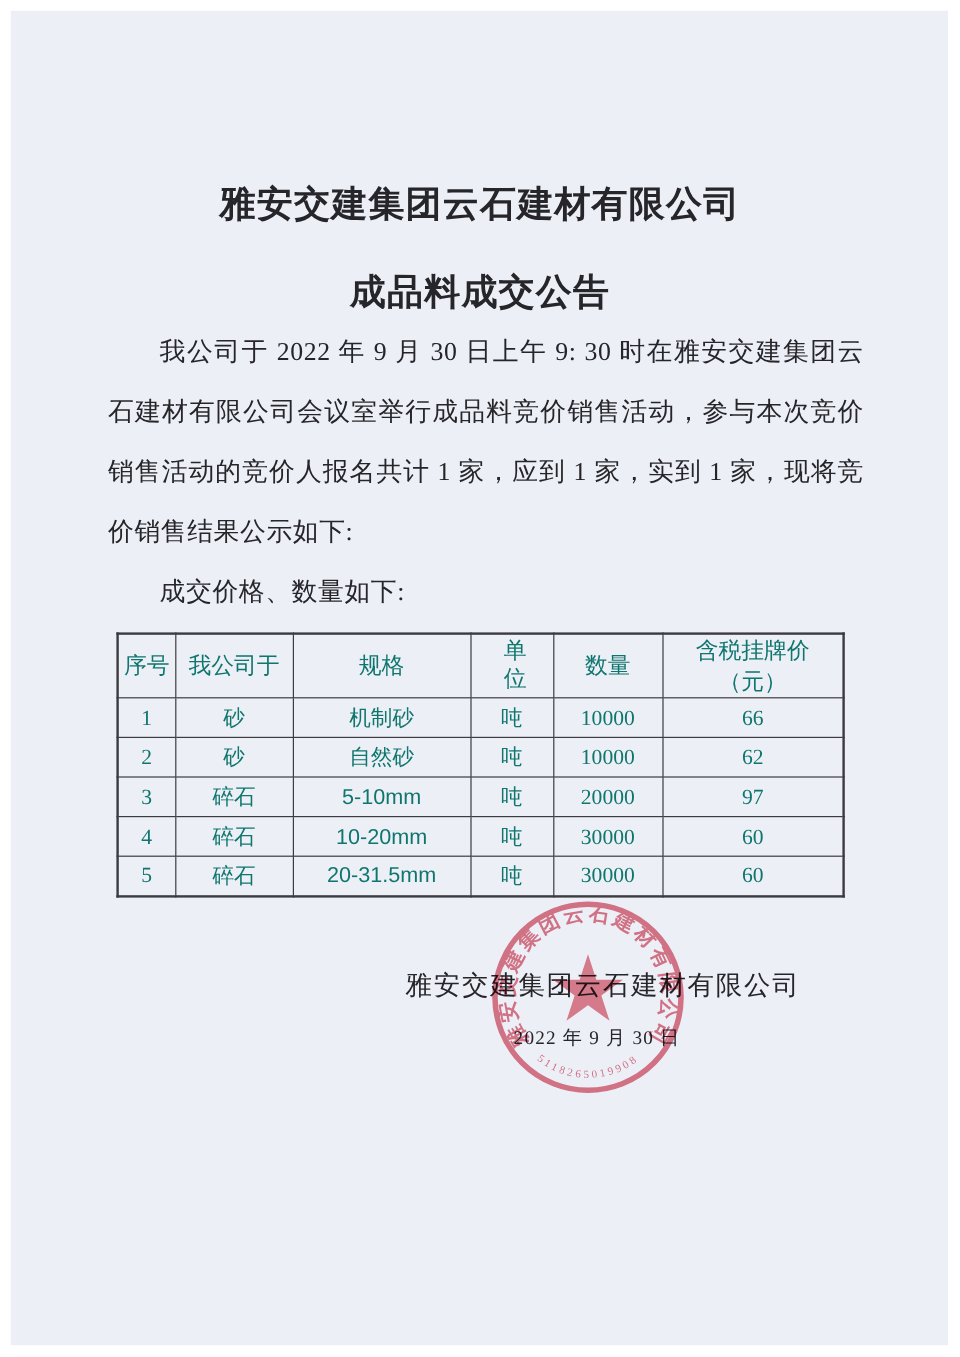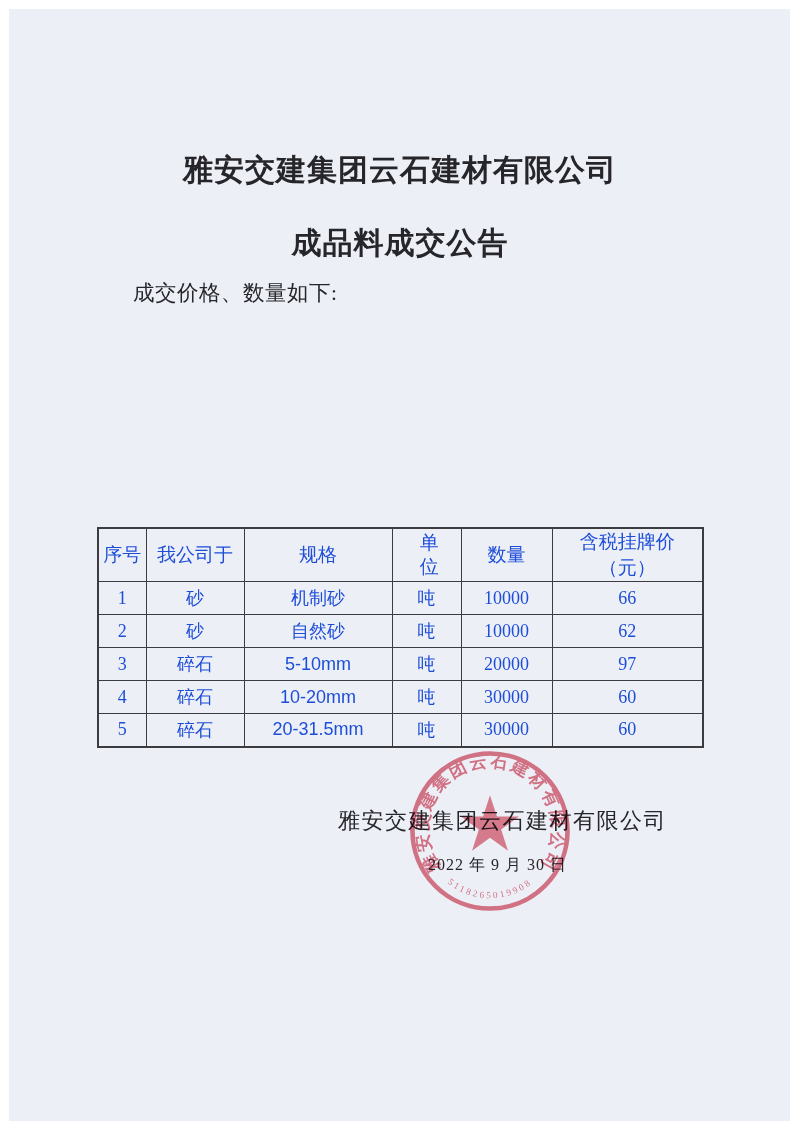--- a/index.html
+++ b/index.html
@@ -20,21 +20,21 @@
   .title-2{top:187px;margin-top:36px;}
   .bodytext{
     position:absolute;left:90px;top:268px;width:630px;
     font-size:21.5px;line-height:50px;letter-spacing:0.5px;
   }
   .bodytext p{margin:0;text-indent:2em;}
   .bodytext .para{text-align:justify;}
   .doc-table{
     position:absolute;left:97px;top:527px;width:607px;
     border-collapse:collapse;table-layout:fixed;
-    font-size:18px;text-align:center;color:#1d4ed8;
+    font-size:18px;text-align:center;color:#0f766e;
   }
   .doc-table th,.doc-table td{
     border:1px solid #3c3c40;padding:0;font-weight:normal;
     vertical-align:middle;
   }
   .doc-table{border:2px solid #3c3c40;}
   .doc-table thead tr{height:45px;font-size:19px;}
   .doc-table tbody tr{height:33px;}
   .unit-wrap{display:inline-block;width:1.3em;word-break:break-all;line-height:1.25;text-align:right;}
   .spec-cell{font-family:Liberation Sans, sans-serif;}
@@ -54,20 +54,21 @@
 </style>
 </head>
 <body>
 
 <div class="page"></div>
 
 <div class="title title-1">雅安交建集团云石建材有限公司</div>
 <div class="title title-2">成品料成交公告</div>
 
 <div class="bodytext">
+  <p class="para">我公司于 2022 年 9 月 30 日上午 9: 30 时在雅安交建集团云石建材有限公司会议室举行成品料竞价销售活动，参与本次竞价销售活动的竞价人报名共计 1 家，应到 1 家，实到 1 家，现将竞价销售结果公示如下:</p>
   <p>成交价格、数量如下:</p>
 </div>
 
 <table class="doc-table">
   <colgroup>
     <col style="width:48px">
       <col style="width:98px">
       <col style="width:148px">
     <col style="width:69px">
       <col style="width:91px">

